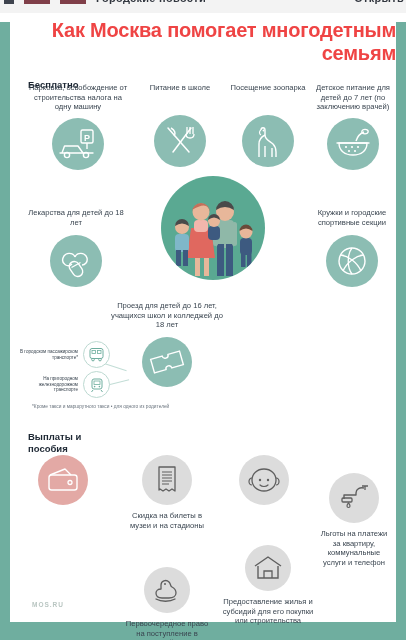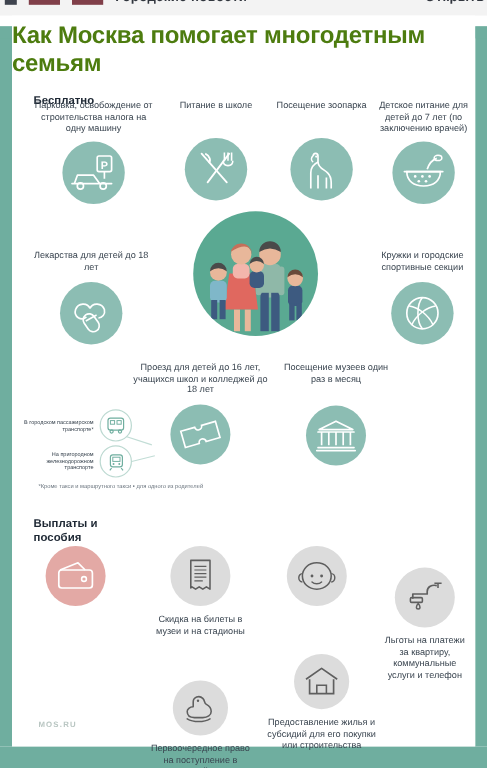--- a/index.html
+++ b/index.html
@@ -22,21 +22,21 @@
   
   .frame-l{position:absolute;left:0;top:22px;width:10px;height:600px;background:#6fae9f;}
   .frame-r{position:absolute;right:0;top:22px;width:10px;height:600px;background:#6fae9f;}
   .frame-tl{position:absolute;left:0;top:22px;width:52px;height:10px;background:#6fae9f;}
   .frame-tr{position:absolute;right:0;top:22px;width:52px;height:10px;background:#6fae9f;}
   .frame-b{position:absolute;left:0;bottom:0;width:406px;height:18px;background:#6fae9f;}
 
   .card{position:absolute;left:10px;top:13px;width:386px;height:609px;background:#ffffff;}
 
   
-  .title{position:absolute;left:0;top:6px;width:386px;text-align:left;font-size:20px;line-height:23px;font-weight:700;color:#4d7c0f;letter-spacing:-.2px;}
+  .title{position:absolute;left:0;top:6px;width:386px;text-align:right;font-size:20px;line-height:23px;font-weight:700;color:#ef4444;letter-spacing:-.2px;}
 
   
   .sec-head{font-size:9.5px;font-weight:700;color:#1d2733;}
   .cap{font-size:7.6px;line-height:9.6px;color:#3a4550;text-align:center;}
   .circle{border-radius:50%;background:#8cbdb3;display:flex;align-items:center;justify-content:center;}
   .circle.gray{background:#dcdcdc;}
   .circle.pink{background:#e3a9a5;}
   .item{position:absolute;display:flex;flex-direction:column;align-items:center;}
   svg{display:block;}
 
@@ -208,30 +208,20 @@
 
     <div class="item" style="left:98px;top:288px;width:118px;">
       <div class="cap" style="width:118px;">Проезд для детей до 16 лет, учащихся школ и колледжей до 18 лет</div>
       <div class="circle" style="width:50px;height:50px;margin-top:7px;">
         <svg width="36" height="26" viewBox="0 0 36 26">
           <path d="M3 6 h12 a3 3 0 0 0 6 0 h12 v14 h-12 a3 3 0 0 0 -6 0 h-12z" fill="none" stroke="#fff" stroke-width="1.4" transform="rotate(-16 18 13)"></path>
         </svg>
       </div>
     </div>
 
-    <div class="item" style="left:222px;top:288px;width:96px;">
-      <div class="cap" style="width:96px;">Посещение музеев один раз в месяц</div>
-      <div class="circle" style="width:50px;height:50px;margin-top:18px;">
-        <svg width="34" height="30" viewBox="0 0 34 30">
-          <path d="M3 10 L17 3 L31 10 z" fill="none" stroke="#fff" stroke-width="1.4" stroke-linejoin="round"></path>
-          <path d="M5 12 v11 M11 12 v11 M17 12 v11 M23 12 v11 M29 12 v11" stroke="#fff" stroke-width="1.4"></path>
-          <path d="M2 12 h30 M2 25 h30 M1 27.5 h32" stroke="#fff" stroke-width="1.4" stroke-linecap="round"></path>
-        </svg>
-      </div>
-    </div>
 
     <div class="spoke" style="left:88px;top:348px;width:30px;transform:rotate(18deg);"></div>
     <div class="spoke" style="left:88px;top:374px;width:32px;transform:rotate(-14deg);"></div>
 
     <div class="mini" style="left:10px;top:328px;">
       <div class="mtxt">В городском пассажирском транспорте*</div>
       <div class="mic">
         <svg width="17" height="15" viewBox="0 0 17 15">
           <rect x="2" y="1.5" width="13" height="10" rx="2" fill="none" stroke="#6fae9f" stroke-width="1"></rect>
           <rect x="4" y="3.5" width="3.5" height="3" fill="none" stroke="#6fae9f" stroke-width=".8"></rect>

